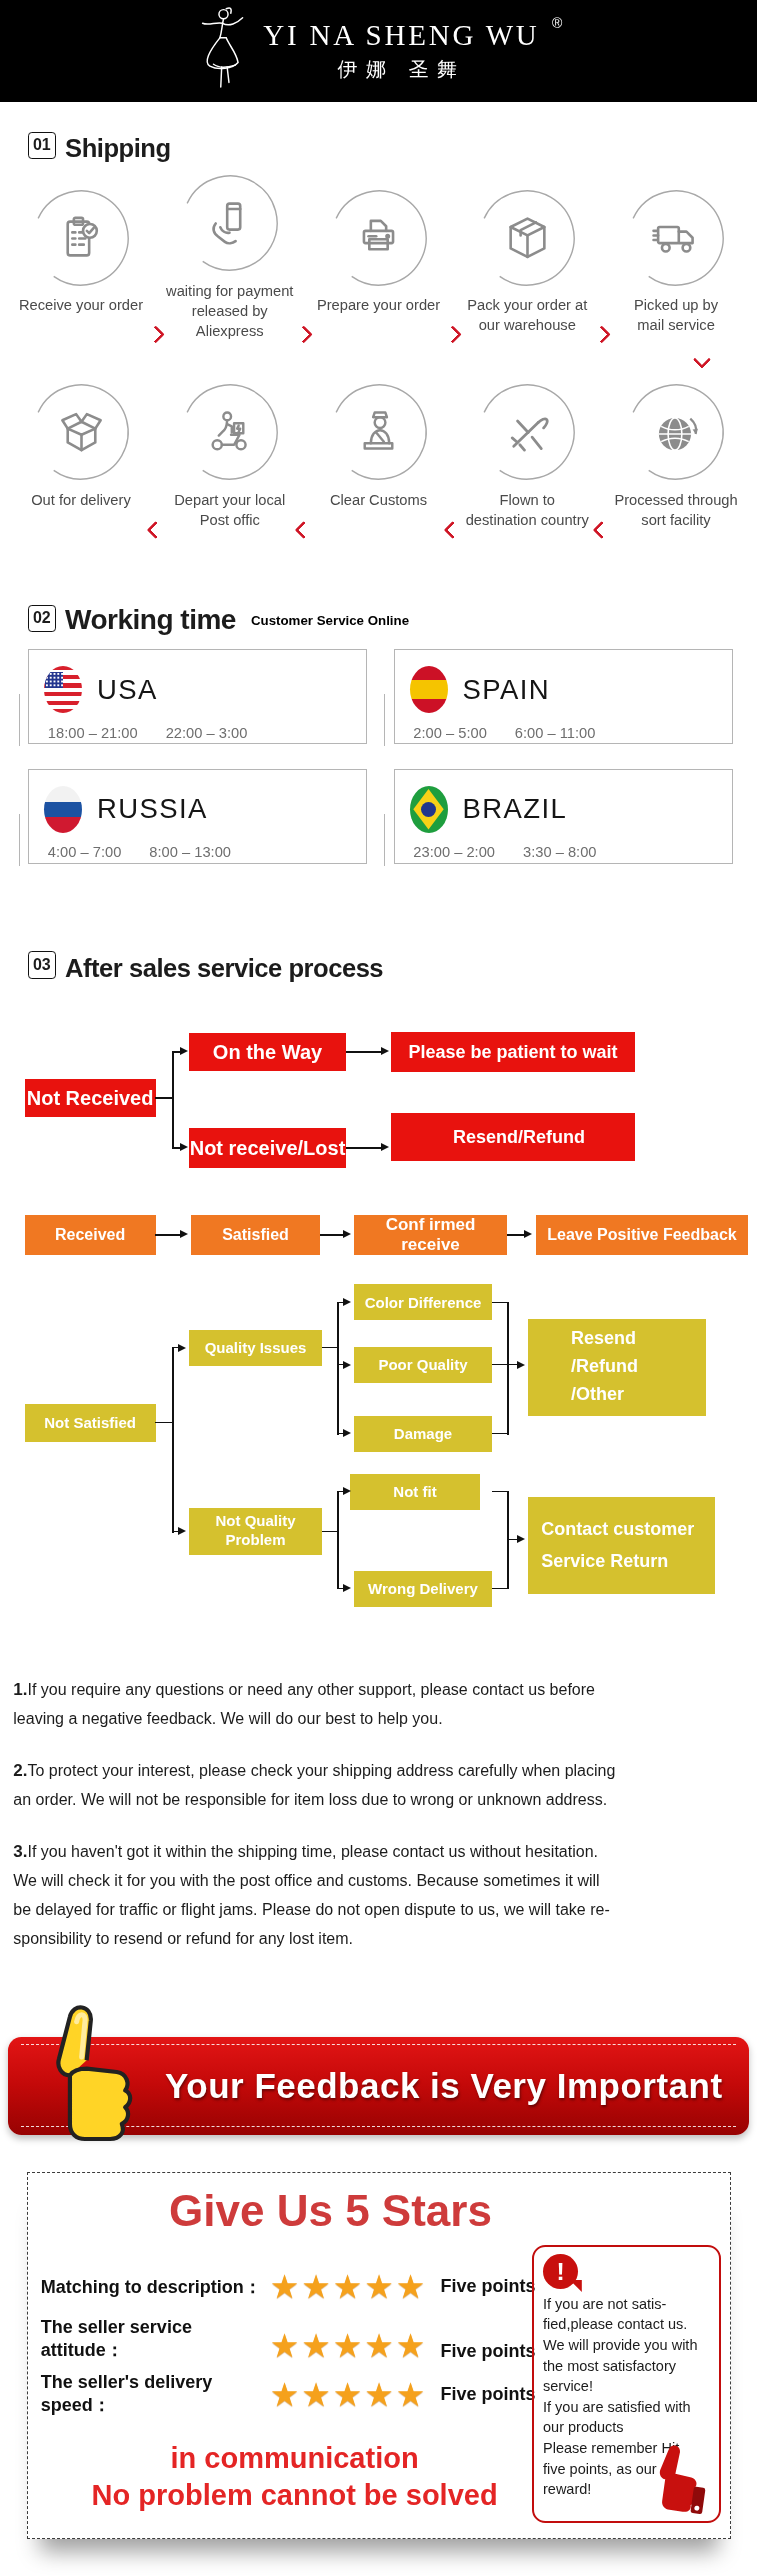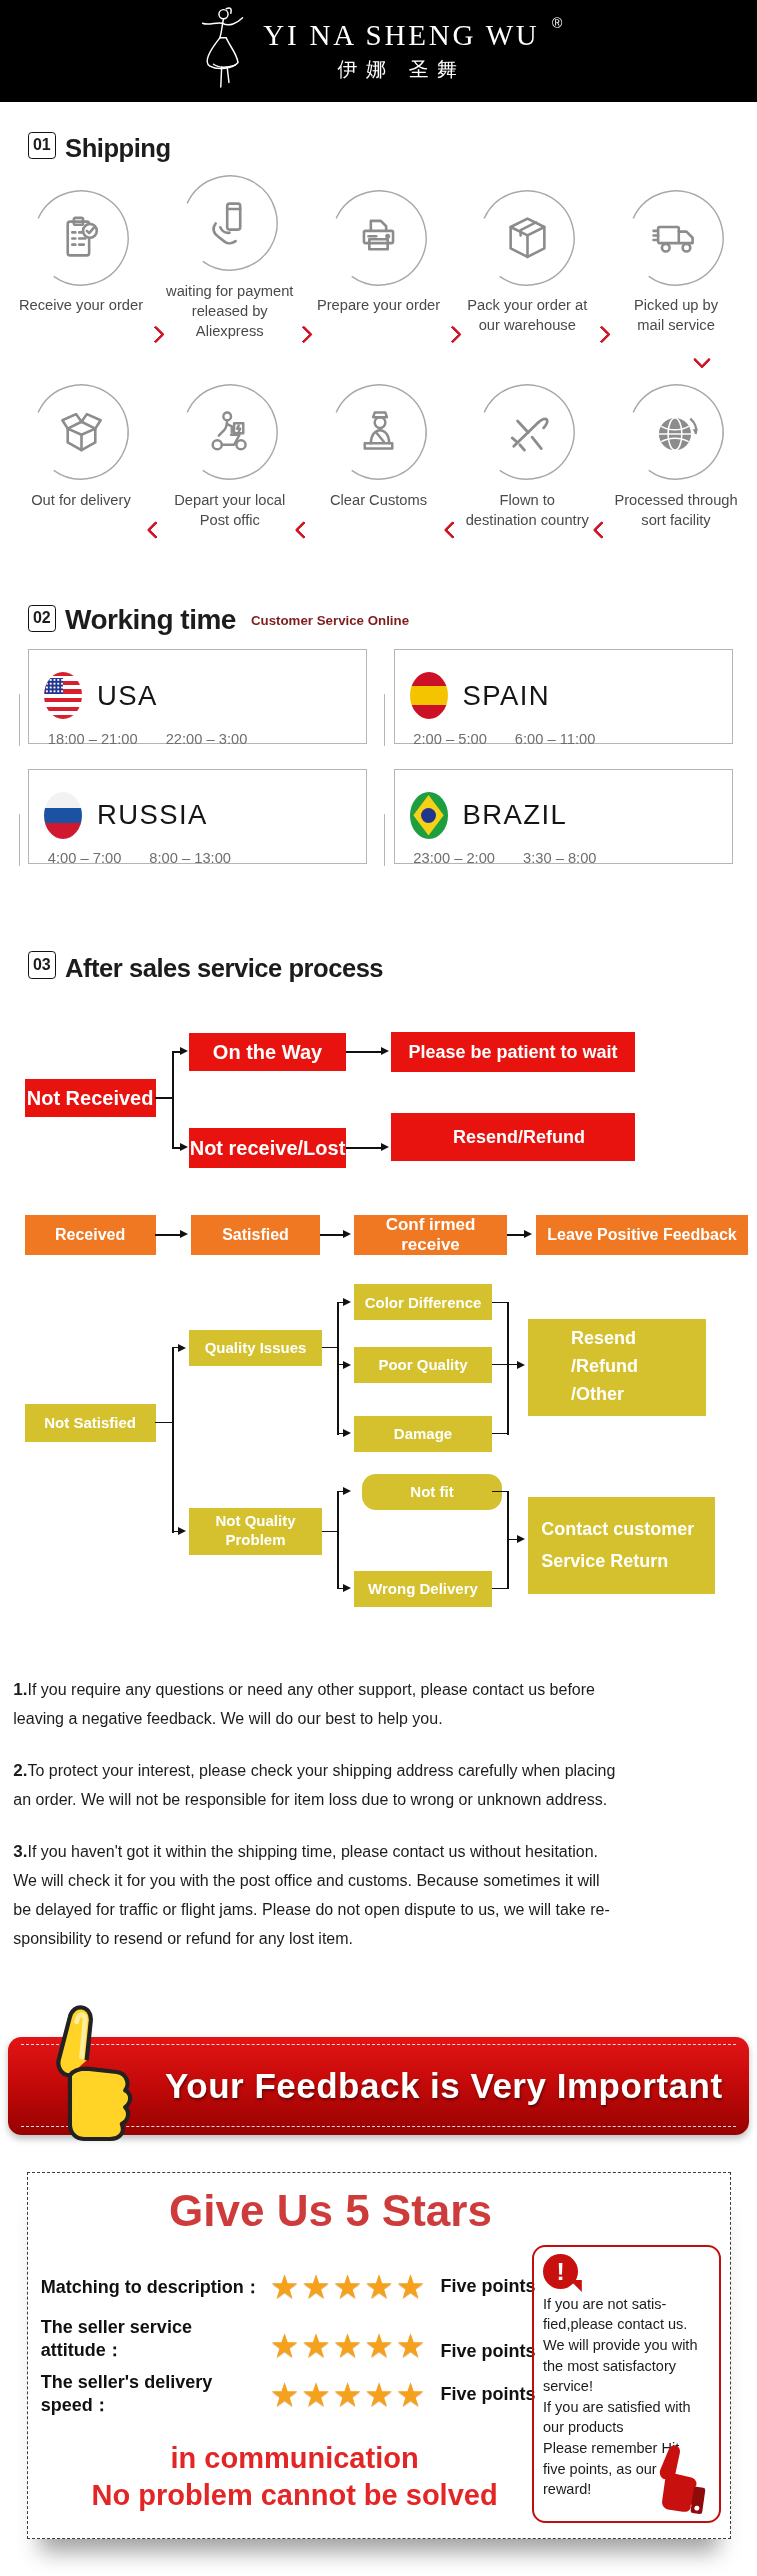--- a/index.html
+++ b/index.html
@@ -9,42 +9,42 @@
   .hdr{height:102px;background:#000;display:flex;align-items:center;justify-content:center;}
   .logo{display:flex;align-items:center;gap:9.5px;}
   .brand-txt{color:#fff;text-align:center;position:relative;padding-right:24.6px;}
   .brand-en{font-family:"Liberation Serif",serif;font-size:29px;letter-spacing:2.8px;white-space:nowrap;}
   .brand-reg{position:absolute;top:-3.8px;right:1.9px;font-size:14px;}
   .brand-cn{font-size:20px;letter-spacing:8.5px;margin-top:3.8px;}
   
   .sec-head{display:flex;align-items:flex-end;margin-left:28px;}
   .sec-num{border:1.9px solid #111;border-radius:3.8px;width:25.6px;height:25.6px;display:flex;align-items:center;justify-content:center;font-size:16px;font-weight:bold;margin:0 9.5px 3.8px 0;}
   .sec-title{font-size:25.6px;font-weight:bold;letter-spacing:-0.5px;}
-  .sec-sub{font-size:13.3px;font-weight:bold;color:#7f1d1d;margin:0 0 7.6px 15px;}
+  .sec-sub{font-size:13.3px;font-weight:bold;color:#000000;margin:0 0 7.6px 15px;}
   #h1{margin-top:23px;height:38px;}
   #h2{margin-top:53px;height:47px;}
   #h2 .sec-title{font-size:28px;}
   #h3{margin-top:81px;height:38px;}
   
   .ship-row{display:flex;justify-content:space-between;padding:0 13.3px;margin-top:11.4px;align-items:flex-end;}
   .ship-row.r2{margin-top:42px;position:relative;}
   .step{width:140px;display:flex;flex-direction:column;align-items:center;}
   .arc-wrap{position:relative;width:98px;height:98px;}
   .arc-wrap svg.arc{position:absolute;left:0;top:0;transform:rotate(-15deg);}
   .arc-wrap svg.ic{position:absolute;left:24.6px;top:21px;}
   .step-label{margin-top:9.5px;min-height:45px;font-size:14.7px;line-height:1.35;color:#4a4a4a;text-align:center;}
   .sep{display:flex;align-items:flex-start;padding-top:44px;}
   .chev{display:block;width:10.4px;height:10.4px;border-top:3.8px solid #cf1626;border-right:3.8px solid #cf1626;border-radius:1.9px;}
   .chev.r{transform:rotate(45deg);}
   .chev.l{transform:rotate(-135deg);}
   .chev.d{transform:rotate(135deg);}
   .down-sep{position:absolute;top:-30px;right:49px;}
   
   .cards{display:grid;grid-template-columns:339px 339px;grid-auto-rows:95px;gap:24.6px 26.5px;margin:13.3px 0 0 28px;}
-  .card{border:0.9px solid #b5b5b5;position:relative;padding:22px 15px;box-sizing:border-box;background:#fff;}
+  .card{border:0.9px solid #b5b5b5;position:relative;padding:16px 15px;box-sizing:border-box;background:#fff;}
   .card::before{content:'';position:absolute;left:-10.4px;bottom:-2.8px;height:56%;border-left:0.9px solid #b5b5b5;}
   .card-top{display:flex;align-items:center;gap:15px;}
   .flag{width:38px;height:47px;border-radius:50%;position:relative;overflow:hidden;flex:none;}
   .flag-us{background:repeating-linear-gradient(180deg,#d8202c 0 4.4px,#fff 4.4px 8.7px);}
   .flag-us::before{content:'';position:absolute;left:0.9px;top:5.7px;width:18px;height:16px;background:#23368f;background-image:radial-gradient(#fff 0.8px,transparent 0.9px);background-size:3.8px 3.8px;}
   .flag-es{background:linear-gradient(180deg,#cc1126 0 30%,#f5c400 30% 70%,#cc1126 70% 100%);}
   .flag-ru{background:linear-gradient(180deg,#f2f2f2 0 34%,#1c52a2 34% 66%,#d01930 66% 100%);}
   .flag-br{background:#1e9e3e;}
   .flag-br::before{content:'';position:absolute;inset:0;background:#f7d117;clip-path:polygon(50% 7%,90% 50%,50% 93%,10% 50%);}
   .flag-br::after{content:'';position:absolute;left:11.4px;top:16px;width:15px;height:15px;border-radius:50%;background:#20368c;}
@@ -432,21 +432,21 @@
   <div class="bx yel" style="left:24.6px;top:121px;width:131px;height:38px;">Not Satisfied</div>
   <div class="bx yel" style="left:189px;top:47px;width:133px;height:36px;">Quality Issues</div>
   <div class="bx yel" style="left:354px;top:1.9px;width:138px;height:36px;">Color Difference</div>
   <div class="bx yel" style="left:354px;top:64px;width:138px;height:36px;">Poor Quality</div>
   <div class="bx yel" style="left:354px;top:133px;width:138px;height:36px;">Damage</div>
   <div class="bx yel big pre" style="left:528px;top:36px;width:178px;height:97px;">Resend
 /Refund
 /Other</div>
   <div class="bx yel pre" style="left:189px;top:225px;width:133px;height:47px;line-height:1.25;">Not Quality
 Problem</div>
-  <div class="bx yel" style="left:362px;top:191px;width:140px;height:36px;border-radius:14px;">Not fit</div>
+  <div class="bx yel" style="left:350px;top:191px;width:130px;height:36px;">Not fit</div>
   <div class="bx yel" style="left:354px;top:288px;width:138px;height:36px;">Wrong Delivery</div>
   <div class="bx yel big2 pre" style="left:528px;top:214px;width:187px;height:97px;">Contact customer
 Service Return</div>
 
   <i class="hl" style="left:155px;top:139px;width:19px"></i>
   <i class="vl" style="left:172px;top:64px;height:186px"></i>
   <i class="hl" style="left:172px;top:64px;width:7.6px"></i>
   <i class="ah" style="left:178px;top:61px"></i>
   <i class="hl" style="left:172px;top:248px;width:7.6px"></i>
   <i class="ah" style="left:178px;top:244px"></i>

